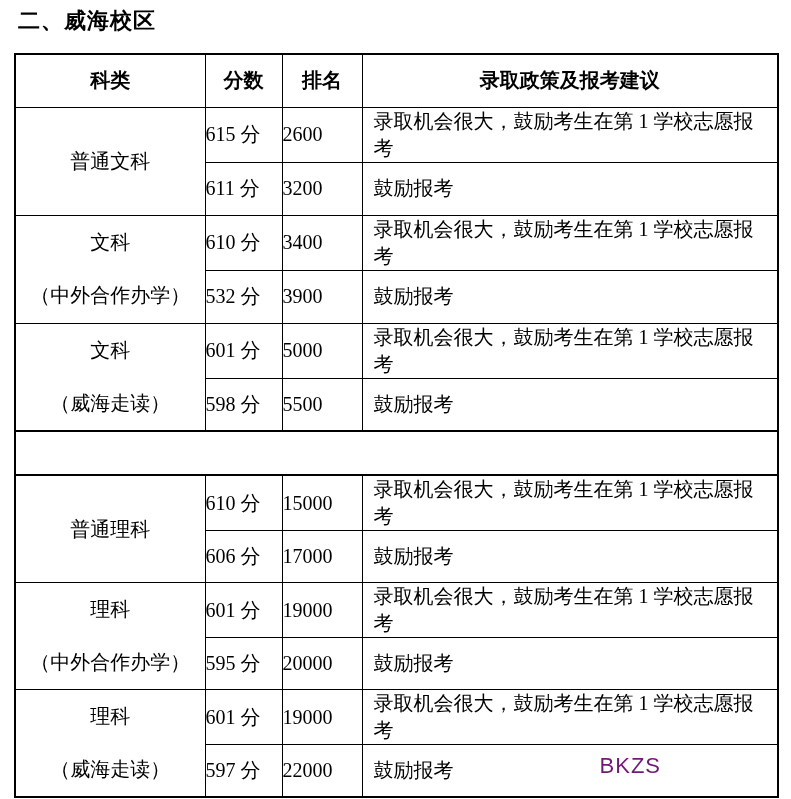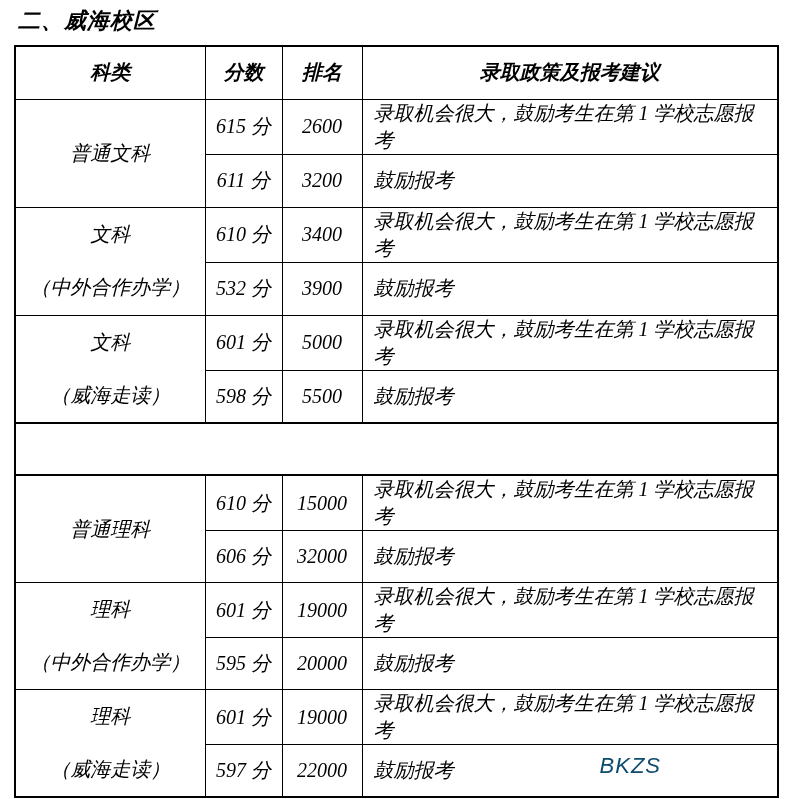--- a/index.html
+++ b/index.html
@@ -10,21 +10,20 @@
     background: #ffffff;
     overflow: hidden;
   }
   .page {
     position: relative;
     width: 683px;
     height: 799px;
     background: #ffffff;
     font-family: "Liberation Serif", "DejaVu Serif", serif;
     color: #000000;
-    font-style: italic;
   }
   .page-title {
     position: absolute;
     left: 18px;
     top: 6px;
     margin: 0;
     font-family: "Liberation Sans", "DejaVu Sans", sans-serif;
     font-weight: bold;
     font-size: 22px;
     letter-spacing: 1px;
@@ -32,21 +31,21 @@
   }
   table.score-table {
     position: absolute;
     left: 14px;
     border-collapse: collapse;
     table-layout: fixed;
     width: 763px;
     background: #ffffff;
     border: 2px solid #000000;
   }
-  table.section-1 { top: 45px; }
+  table.section-1 { top: 53px; }
   table.section-2 { top: 474px; }
   .score-table th,
   .score-table td {
     border: 1px solid #000000;
     padding: 0;
     font-size: 20px;
     font-weight: normal;
     vertical-align: middle;
     overflow: hidden;
   }
@@ -62,36 +61,36 @@
     display: flex;
     flex-direction: column;
     height: 106px;
   }
   .cat-line {
     flex: 1;
     display: flex;
     align-items: center;
     justify-content: center;
   }
-  td.score, td.rank { text-align: center; }
+  td.score, td.rank { text-align: left; }
   td.advice {
     text-align: left;
     padding-left: 11px;
     padding-right: 8px;
   }
   tr.spacer { height: 50px; }
   tr.spacer td { border-top: 2px solid #000000; }
   .watermark {
     position: absolute;
     right: 22px;
     top: 753px;
     font-family: "Liberation Sans", "DejaVu Sans", sans-serif;
     font-size: 22px;
     letter-spacing: 1px;
-    color: #0c4a6e;
+    color: #701a75;
   }
 </style>
 </head>
 <body>
 
 <div class="page">
 
   <h1 class="page-title">二、威海校区</h1>
 
   <table class="score-table section-1">
@@ -181,21 +180,21 @@
           <div class="cat-lines">
             <div class="cat-line">普通理科</div>
           </div>
         </td>
         <td class="score">610 分</td>
         <td class="rank">15000</td>
         <td class="advice">录取机会很大，鼓励考生在第 1 学校志愿报考</td>
       </tr>
       <tr>
         <td class="score">606 分</td>
-        <td class="rank">32000</td>
+        <td class="rank">17000</td>
         <td class="advice">鼓励报考</td>
       </tr>
 
       <tr>
         <td class="cat" rowspan="2">
           <div class="cat-lines">
             <div class="cat-line">理科</div>
             <div class="cat-line">（中外合作办学）</div>
           </div>
         </td>

